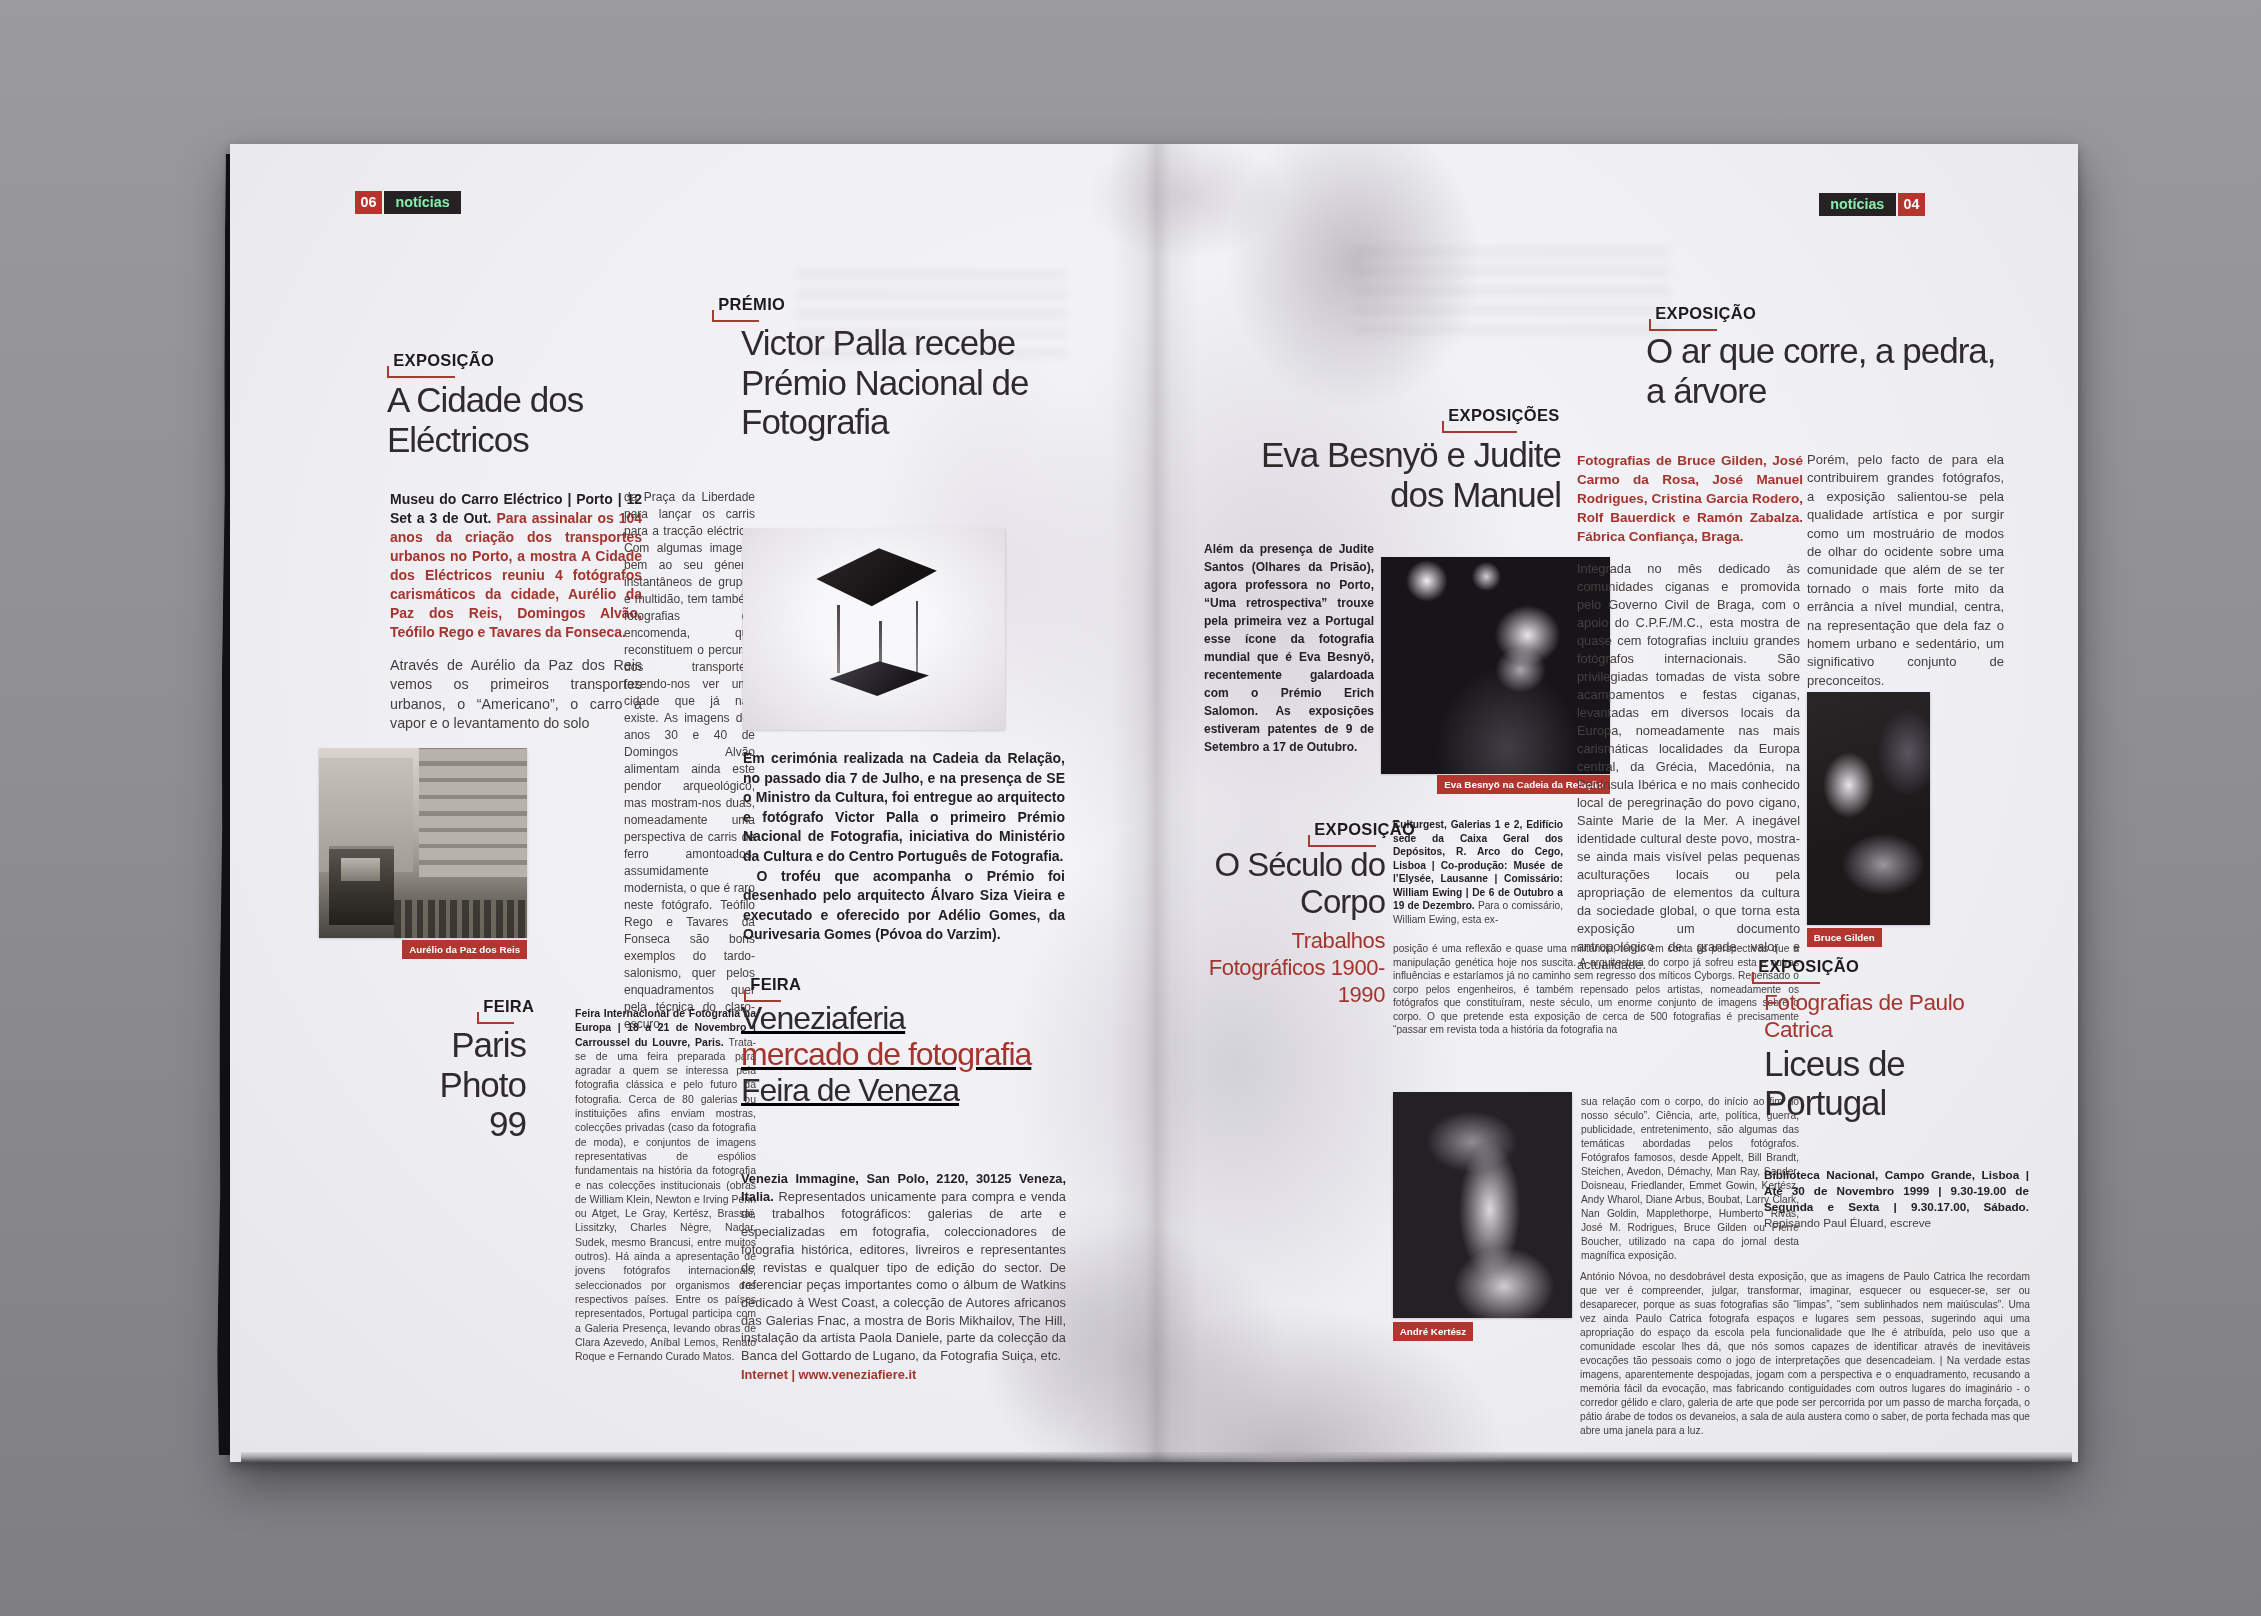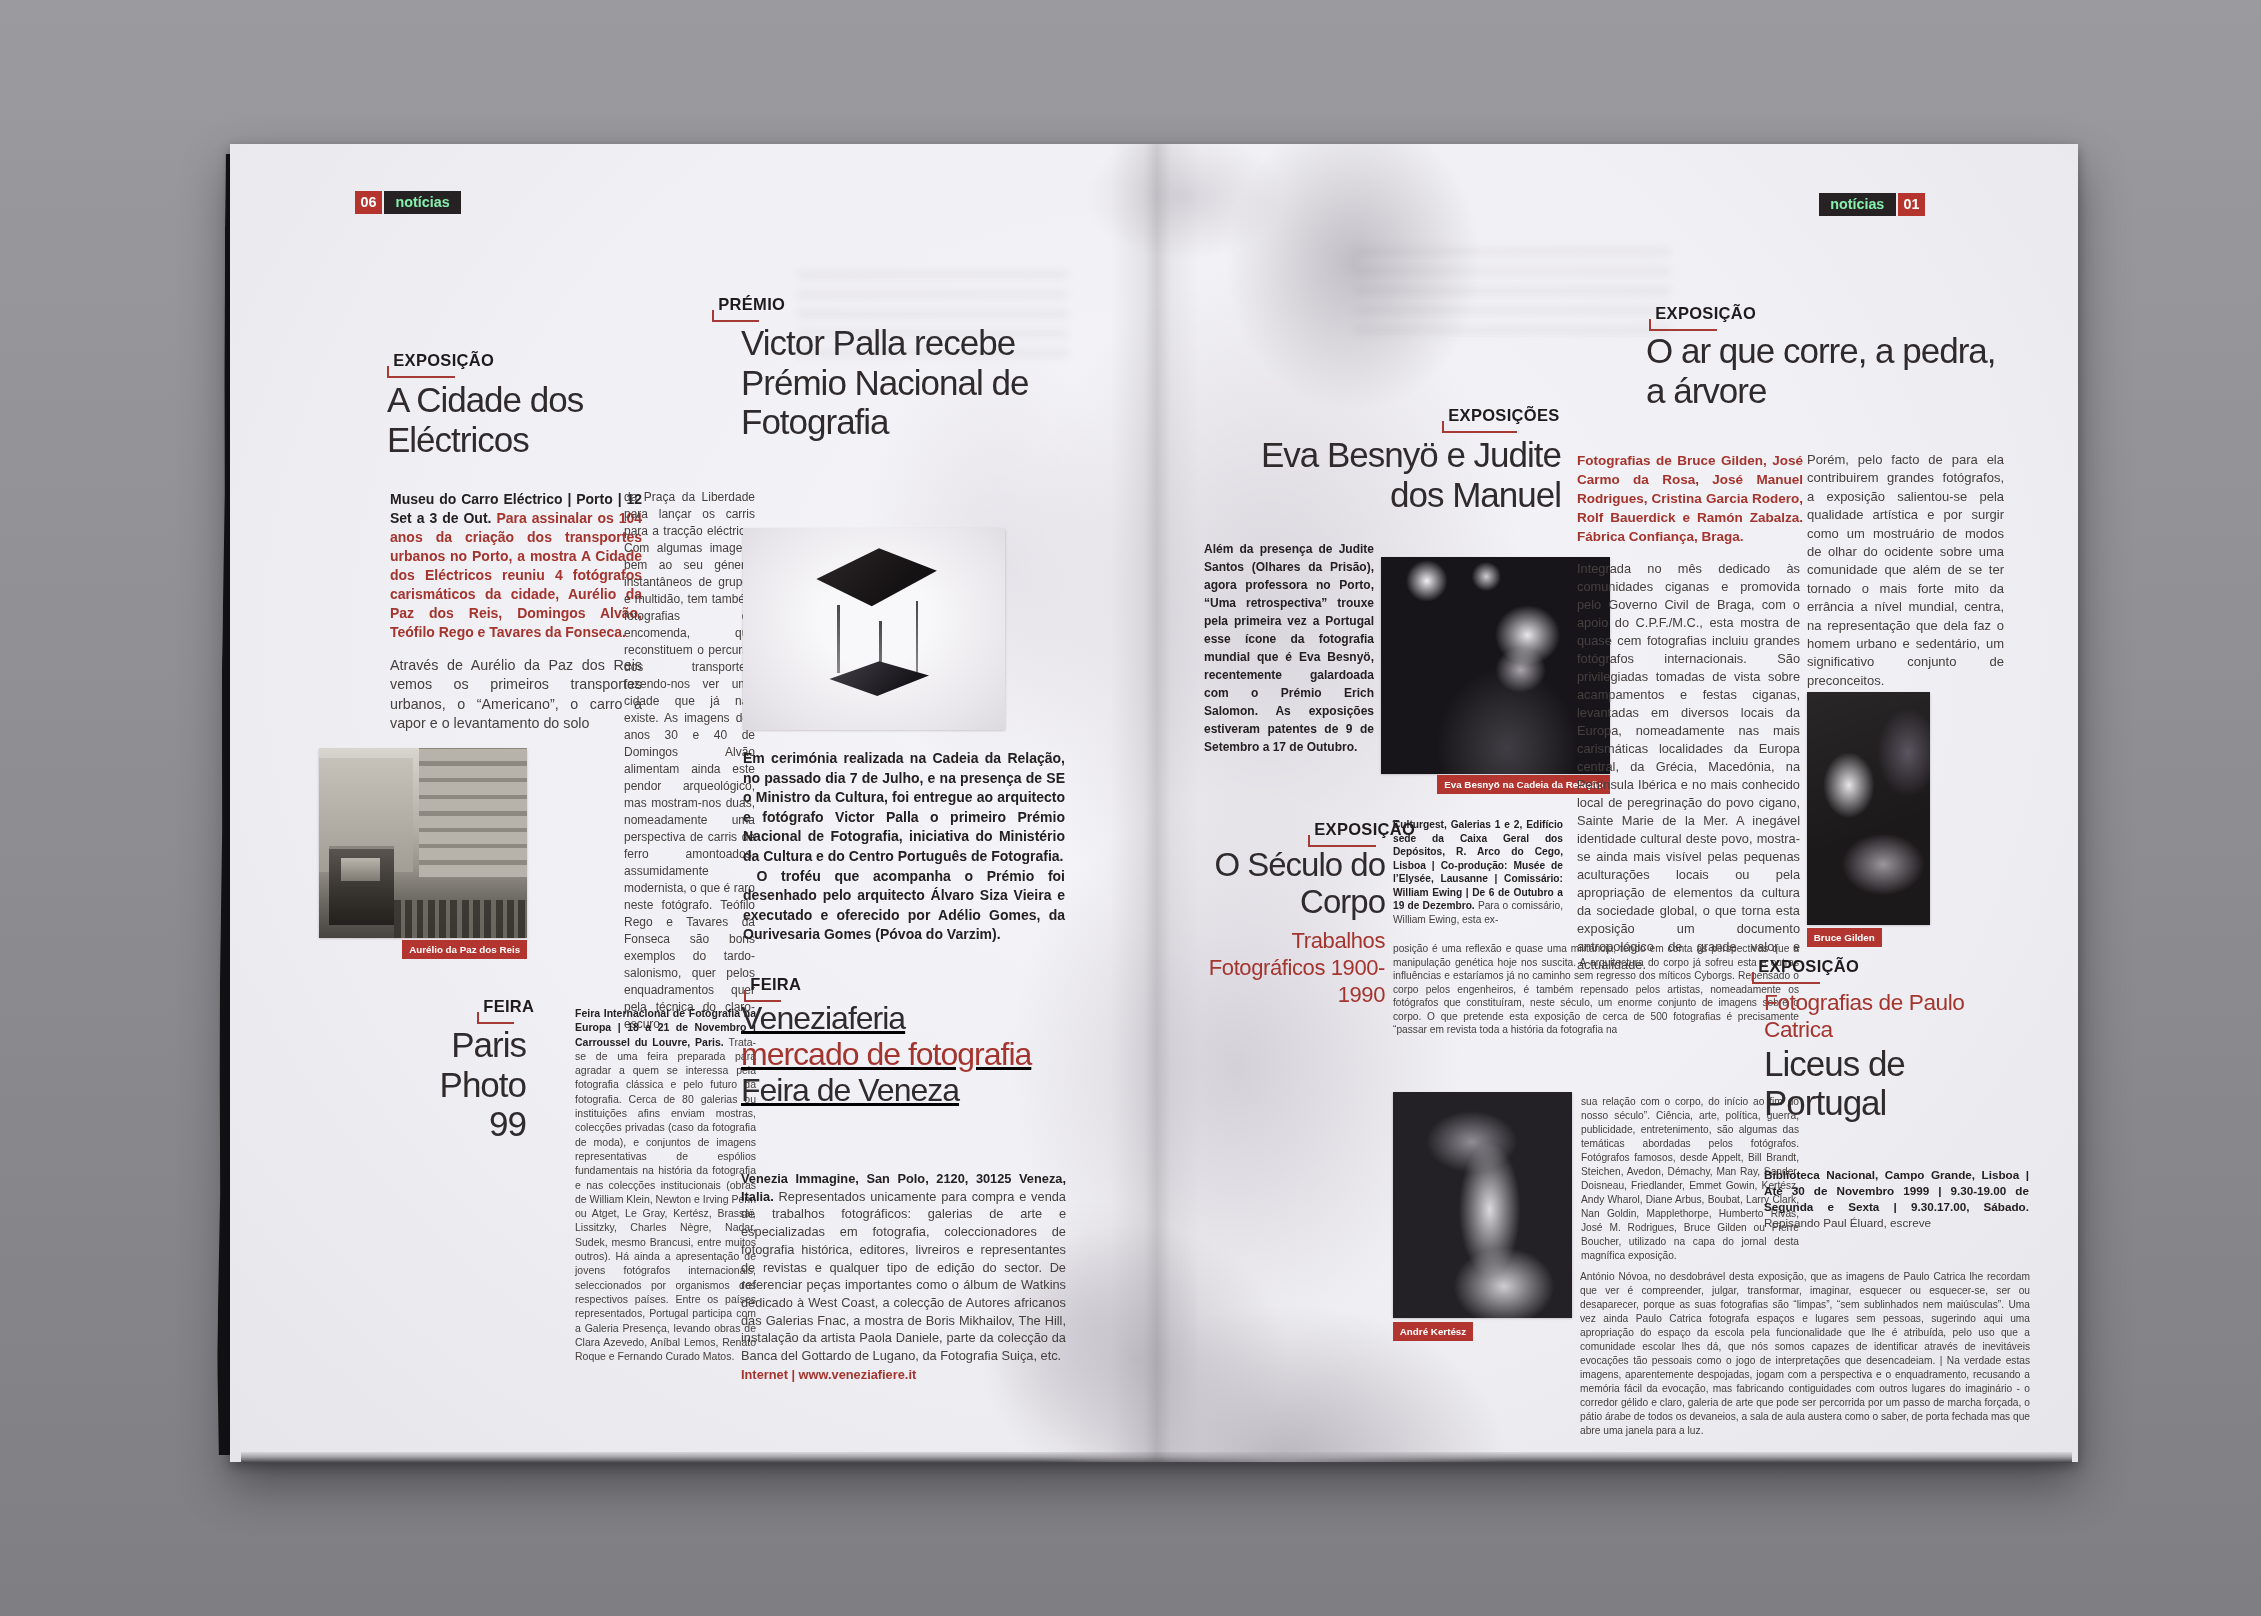--- a/index.html
+++ b/index.html
@@ -201,21 +201,21 @@
     <div class="h1" style="font-size:32px;">Feira de Veneza</div>
   </div>
   <div class="abs just" style="left:741px;top:1170px;width:325px;font-size:12.8px;line-height:17.7px;">
     <p><span class="b">Venezia Immagine, San Polo, 2120, 30125 Veneza, Italia.</span>
        <span class="body">Representados unicamente para compra e venda de trabalhos fotográficos: galerias de arte e especializadas em fotografia, coleccionadores de fotografia histórica, editores, livreiros e representantes de revistas e qualquer tipo de edição do sector. De referenciar peças importantes como o álbum de Watkins dedicado à West Coast, a colecção de Autores africanos das Galerias Fnac, a mostra de Boris Mikhailov, The Hill, instalação da artista Paola Daniele, parte da colecção da Banca del Gottardo de Lugano, da Fotografia Suiça, etc.</span></p>
     <p class="b red" style="margin-top:1.5px;">Internet | www.veneziafiere.it</p>
   </div>
 
   <div class="abs badge rtl" style="left:1819px;top:193px;">
     <div class="sec">notícias</div>
-    <div class="num">01</div>
+    <div class="num">04</div>
   </div>
 
   <div class="abs kicker" style="left:1443px;top:406px;">
     <span class="brk">EXPOSIÇÕES</span>
   </div>
   <div class="abs h1 rt" style="left:1230px;top:435px;width:331px;">Eva Besnyö e Judite dos Manuel</div>
   <div class="abs b just" style="left:1204px;top:540px;width:170px;font-size:12px;line-height:18px;">Além da presença de Judite Santos (Olhares da Prisão), agora professora no Porto, “Uma retrospectiva” trouxe pela primeira vez a Portugal esse ícone da fotografia mundial que é Eva Besnyö, recentemente galardoada com o Prémio Erich Salomon. As exposições estiveram patentes de 9 de Setembro a 17 de Outubro.</div>
   <div class="abs photo ph-eva" style="left:1381px;top:557px;width:229px;height:217px;">
     <div class="lights"></div>
   </div>

